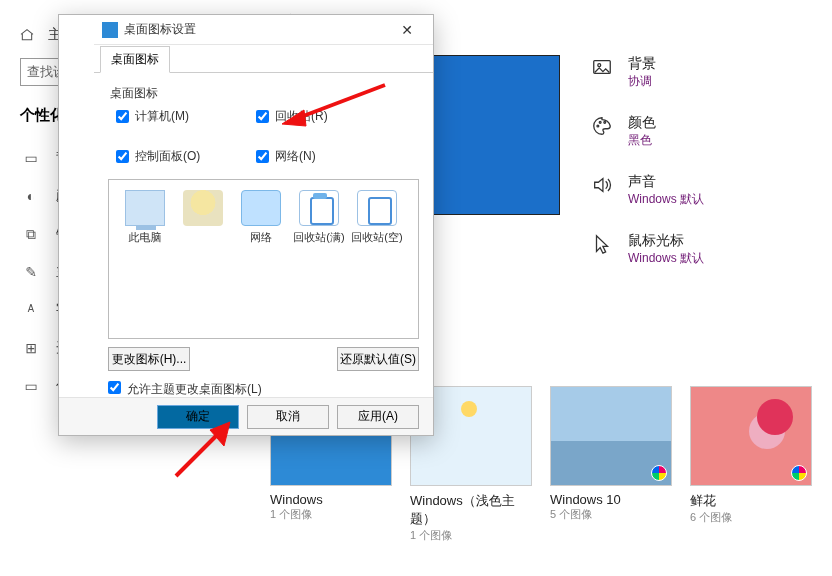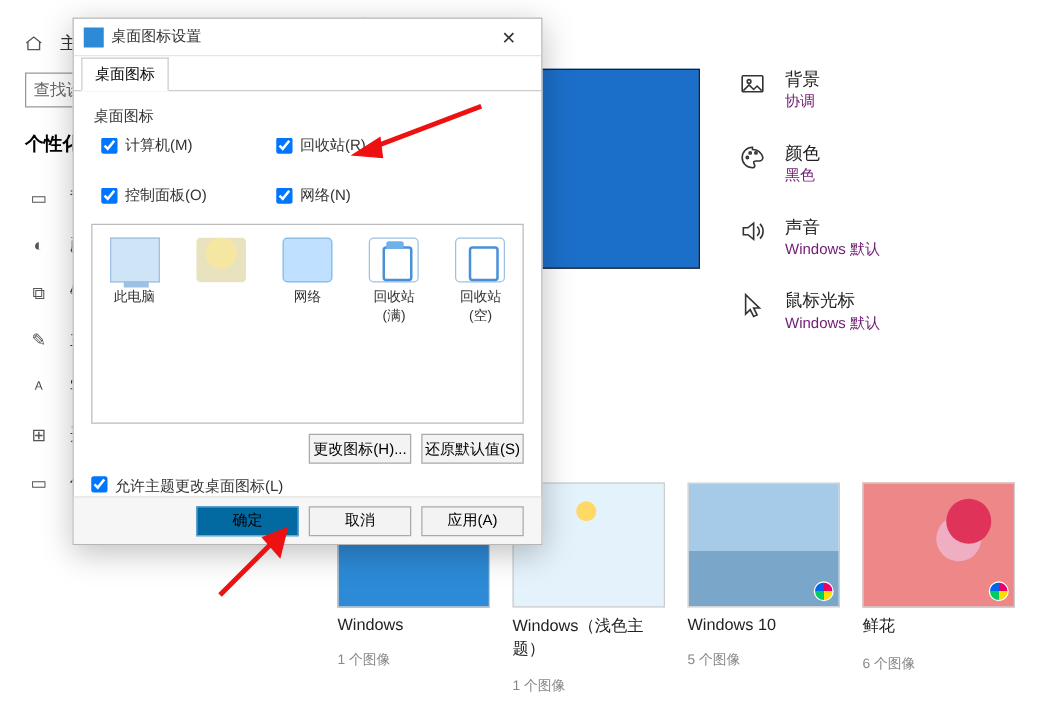--- a/index.html
+++ b/index.html
@@ -33,46 +33,46 @@
 .themes { position:absolute; left: 270px; top: 386px; display:flex; gap: 18px; }
 .theme-card { width: 122px; }
 .thumb { width: 122px; height: 100px; background:#2d8ad6; border:1px solid #ccc; position:relative; overflow:hidden; }
 .thumb .sun { position:absolute; width:16px; height:16px; background:#ffd966; border-radius:50%; top:14px; left:50px; }
 .thumb.light { background:#e4f2fb; }
 .thumb.w10 { background: linear-gradient(#a6cbe8 55%, #7aa6c9 55%); }
 .thumb.flower { background:#e88; }
 .thumb.flower::before { content:""; position:absolute; right:18px; top:12px; width:36px; height:36px; background:#e0335a; border-radius:50%; box-shadow: -8px 14px 0 0 #efaec1; }
 .corner-chip { position:absolute; right:4px; bottom:4px; width:16px; height:16px; border-radius:50%; background: conic-gradient(#e06 0 90deg,#fd0 0 180deg,#0c6 0 270deg,#06e 0 360deg); border:1px solid #fff; }
 .tname { font-size:13px; color:#222; margin-top:6px; }
-.tcount { font-size:11px; color:#888;margin-top:13px; }
-
-
-.dialog { position:absolute; left:58px; top:14px; width:376px; height:422px; background:#fff; border:1px solid #b5b5b5; box-shadow: 0 6px 24px rgba(0,0,0,0.25); }
+.tcount { font-size:11px; color:#888; }
+
+
+.dialog { position:absolute; left:58px; top:14px; width:376px; height:422px; background:#fff; border:1px solid #b5b5b5; box-shadow: 0 6px 24px rgba(0,0,0,0.25); padding-left: 35px; }
 .titlebar { height:30px; display:flex; align-items:center; padding:0 8px; border-bottom:1px solid #e5e5e5; }
 .titlebar .app-icon { width:16px; height:16px; margin-right:6px; background:#2d8ad6; }
 .titlebar .dlg-title { font-size:12px; color:#333; flex:1; }
 .titlebar .close { width:36px; height:28px; display:flex; align-items:center; justify-content:center; font-size:14px; color:#333; cursor:pointer; }
 .tabstrip { height:28px; display:flex; align-items:flex-end; padding-left:6px; border-bottom:1px solid #ccc; }
 .tab { font-size:12px; padding:4px 10px; border:1px solid #ccc; border-bottom:1px solid #fff; background:#fff; position:relative; top:1px; }
 .dlg-body { padding:10px 14px; font-size:12px; color:#333; }
 .group-label { margin:2px 0 6px 2px; }
 .chk-grid { display:grid; grid-template-columns: 140px 140px; row-gap: 23px; padding-left: 8px; }
 .chk { display:flex; align-items:center; gap:6px; }
 .chk input { width:13px; height:13px; }
-.icon-box { margin-top:14px; border:1px solid #bbb; height:160px; padding:10px 8px; display:flex; gap:18px; align-items:flex-start; }
+.icon-box { margin-top:14px; border:1px solid #bbb; height:160px; padding:10px 8px; display:flex; gap:2px; align-items:flex-start; }
 .di { width:56px; text-align:center; font-size:11px; color:#333; }
 .di .ico { width:40px; height:36px; margin:0 auto 4px; position:relative; }
 .ico.pc { background:#cfe4f7; border:1px solid #9cc1e4; }
 .ico.pc::after { content:""; position:absolute; left:10px; bottom:-5px; width:20px; height:5px; background:#9cc1e4; }
 .ico.user { background: radial-gradient(circle at 50% 35%, #f5e6a1 0 40%, transparent 41%), #e9e2bf; border-radius:4px; }
 .ico.net { background:#bfe1ff; border:1px solid #7cb8e8; border-radius:4px; }
 .ico.bin { border:1px solid #9cc1e4; border-radius:4px; background:#fff; }
 .ico.bin::before { content:""; position:absolute; left:10px; top:6px; width:20px; height:24px; border:2px solid #4a90d9; border-radius:3px; }
 .ico.bin.full::after { content:""; position:absolute; left:13px; top:2px; width:14px; height:6px; background:#6fb2ea; border-radius:2px; }
-.btn-row { display:flex; justify-content:flex-end; gap:8px; margin-top:8px; }
+.btn-row { display:flex; justify-content:space-between; gap:8px; margin-top:8px; }
 .btn { min-width:82px; height:24px; font-size:12px; border:1px solid #aaa; background:#f3f3f3; cursor:pointer; }
 .allow-row { margin-top:10px; display:flex; align-items:flex-start; gap:6px; }
 .footer { position:absolute; left:0; right:0; bottom:0; height:38px; display:flex; align-items:center; justify-content:flex-end; gap:8px; padding-right:14px; background:#f6f6f6; border-top:1px solid #e3e3e3; }
 .footer .btn.primary { background:#0369a1; border-color:#6aa7dd; }
 
 
 .arrow { position:absolute; pointer-events:none; }
 .arrow svg line, .arrow svg polygon { stroke:#e11; fill:#e11; }
 </style>
 </head>

